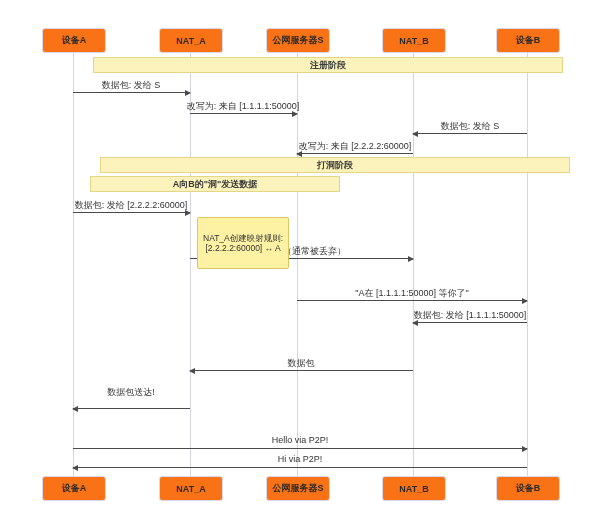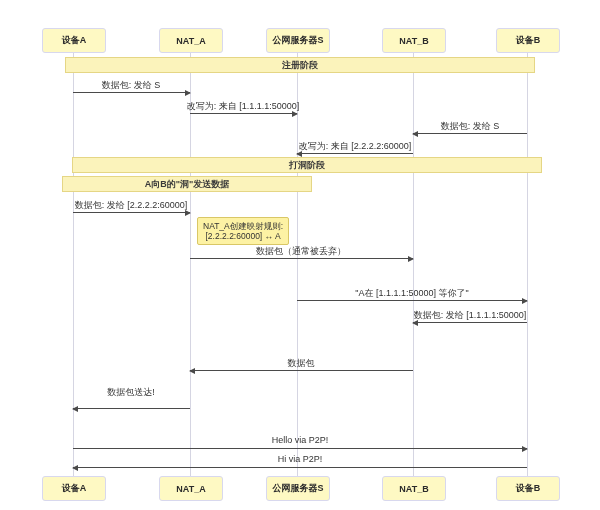--- a/index.html
+++ b/index.html
@@ -4,45 +4,45 @@
 <style>
   html,body{margin:0;padding:0;}
   body{
     width:600px;height:510px;background:#ffffff;
     font-family:"Liberation Sans","DejaVu Sans",sans-serif;
     color:#333;position:relative;overflow:hidden;
   }
   .canvas{position:absolute;left:0;top:0;width:600px;height:510px;}
   .lifeline{position:absolute;top:52px;height:424px;width:1px;background:#D5D5E2;}
   .actor{
-    position:absolute;width:62px;height:23px;background:#fef9c3;
+    position:absolute;width:62px;height:23px;background:#f97316;
     border:1px solid #D8D8EE;border-radius:3px;
     display:flex;align-items:center;justify-content:center;
     font-size:9px;font-weight:600;color:#2b2b2b;white-space:nowrap;
   }
   .band{
     position:absolute;background:#FBF3BB;border:1px solid #E5D685;
     height:14px;line-height:14px;text-align:center;
-    font-size:9px;font-weight:600;color:#3a3a3a;white-space:nowrap;
+    font-size:9px;font-weight:600;color:#3a3a3a;white-space:nowrap;margin-left:28px;
   }
   .arrow{position:absolute;height:0;border-top:1px solid #4a4a4a;}
   .arrow::after{
     content:'';position:absolute;top:-3px;width:0;height:0;
     border-top:3px solid transparent;border-bottom:3px solid transparent;
   }
   .arrow.right::after{right:-1px;border-left:6px solid #4a4a4a;}
   .arrow.left::after{left:-1px;border-right:6px solid #4a4a4a;}
   .mlabel{
     position:absolute;transform:translateX(-50%);
     font-size:9px;color:#333;white-space:nowrap;
   }
   .note{
     position:absolute;background:#FDF2A4;border:1px solid #D9C766;
     border-radius:2px;font-size:8.5px;line-height:10px;
-    padding:3px 5px;text-align:center;color:#333;white-space:nowrap;
+    padding:15px 5px;text-align:center;color:#333;white-space:nowrap;
   }
 </style>
 </head>
 <body>
 
 <div class="canvas">
 
   <div class="lifeline" style="left:73px"></div>
   <div class="lifeline" style="left:190px"></div>
   <div class="lifeline" style="left:297px"></div>

